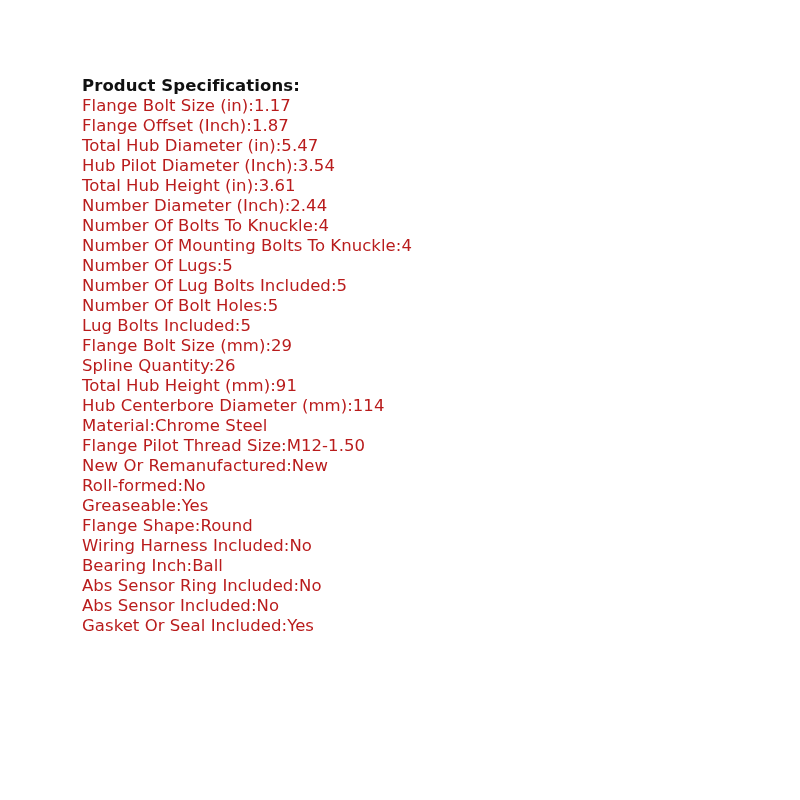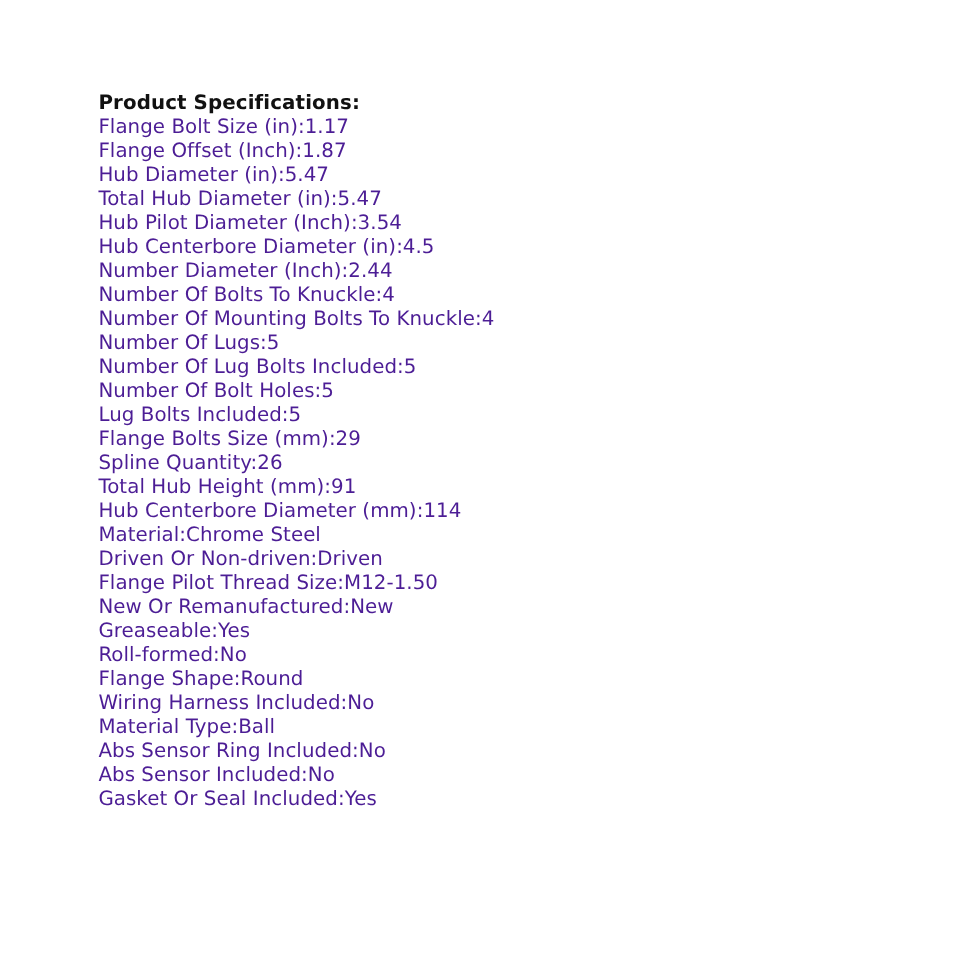--- a/index.html
+++ b/index.html
@@ -36,62 +36,60 @@
     letter-spacing: 0.1px;
   }
   .spec-list {
     list-style: none;
     margin: 0;
     padding: 0;
   }
   .spec-row {
     font-size: 16.5px;
     line-height: 20px;
-    color: #4c1d95;
+    color: #b91c1c;
     white-space: nowrap;
     letter-spacing: 0.05px;
   }
   .spec-row .k,
   .spec-row .sep,
   .spec-row .v {
     display: inline;
     font-size: 16.5px;
   }
 </style>
 </head>
 <body>
 
 <div class="page">
   <div class="spec-block">
     <div class="spec-title">Product Specifications:</div>
     <ul class="spec-list">
         <li class="spec-row"><span class="k">Flange Bolt Size (in)</span><span class="sep">:</span><span class="v">1.17</span></li>
         <li class="spec-row"><span class="k">Flange Offset (Inch)</span><span class="sep">:</span><span class="v">1.87</span></li>
-        <li class="spec-row"><span class="k">Hub Diameter (in)</span><span class="sep">:</span><span class="v">5.47</span></li>
         <li class="spec-row"><span class="k">Total Hub Diameter (in)</span><span class="sep">:</span><span class="v">5.47</span></li>
         <li class="spec-row"><span class="k">Hub Pilot Diameter (Inch)</span><span class="sep">:</span><span class="v">3.54</span></li>
-        <li class="spec-row"><span class="k">Hub Centerbore Diameter (in)</span><span class="sep">:</span><span class="v">4.5</span></li>
+        <li class="spec-row"><span class="k">Total Hub Height (in)</span><span class="sep">:</span><span class="v">3.61</span></li>
         <li class="spec-row"><span class="k">Number Diameter (Inch)</span><span class="sep">:</span><span class="v">2.44</span></li>
         <li class="spec-row"><span class="k">Number Of Bolts To Knuckle</span><span class="sep">:</span><span class="v">4</span></li>
         <li class="spec-row"><span class="k">Number Of Mounting Bolts To Knuckle</span><span class="sep">:</span><span class="v">4</span></li>
         <li class="spec-row"><span class="k">Number Of Lugs</span><span class="sep">:</span><span class="v">5</span></li>
         <li class="spec-row"><span class="k">Number Of Lug Bolts Included</span><span class="sep">:</span><span class="v">5</span></li>
         <li class="spec-row"><span class="k">Number Of Bolt Holes</span><span class="sep">:</span><span class="v">5</span></li>
         <li class="spec-row"><span class="k">Lug Bolts Included</span><span class="sep">:</span><span class="v">5</span></li>
-        <li class="spec-row"><span class="k">Flange Bolts Size (mm)</span><span class="sep">:</span><span class="v">29</span></li>
+        <li class="spec-row"><span class="k">Flange Bolt Size (mm)</span><span class="sep">:</span><span class="v">29</span></li>
         <li class="spec-row"><span class="k">Spline Quantity</span><span class="sep">:</span><span class="v">26</span></li>
         <li class="spec-row"><span class="k">Total Hub Height (mm)</span><span class="sep">:</span><span class="v">91</span></li>
         <li class="spec-row"><span class="k">Hub Centerbore Diameter (mm)</span><span class="sep">:</span><span class="v">114</span></li>
         <li class="spec-row"><span class="k">Material</span><span class="sep">:</span><span class="v">Chrome Steel</span></li>
-        <li class="spec-row"><span class="k">Driven Or Non-driven</span><span class="sep">:</span><span class="v">Driven</span></li>
         <li class="spec-row"><span class="k">Flange Pilot Thread Size</span><span class="sep">:</span><span class="v">M12-1.50</span></li>
         <li class="spec-row"><span class="k">New Or Remanufactured</span><span class="sep">:</span><span class="v">New</span></li>
+        <li class="spec-row"><span class="k">Roll-formed</span><span class="sep">:</span><span class="v">No</span></li>
         <li class="spec-row"><span class="k">Greaseable</span><span class="sep">:</span><span class="v">Yes</span></li>
-        <li class="spec-row"><span class="k">Roll-formed</span><span class="sep">:</span><span class="v">No</span></li>
         <li class="spec-row"><span class="k">Flange Shape</span><span class="sep">:</span><span class="v">Round</span></li>
         <li class="spec-row"><span class="k">Wiring Harness Included</span><span class="sep">:</span><span class="v">No</span></li>
-        <li class="spec-row"><span class="k">Material Type</span><span class="sep">:</span><span class="v">Ball</span></li>
+        <li class="spec-row"><span class="k">Bearing Inch</span><span class="sep">:</span><span class="v">Ball</span></li>
         <li class="spec-row"><span class="k">Abs Sensor Ring Included</span><span class="sep">:</span><span class="v">No</span></li>
         <li class="spec-row"><span class="k">Abs Sensor Included</span><span class="sep">:</span><span class="v">No</span></li>
         <li class="spec-row"><span class="k">Gasket Or Seal Included</span><span class="sep">:</span><span class="v">Yes</span></li>
       </ul>
   </div>
 </div>
 
 </body></html>

